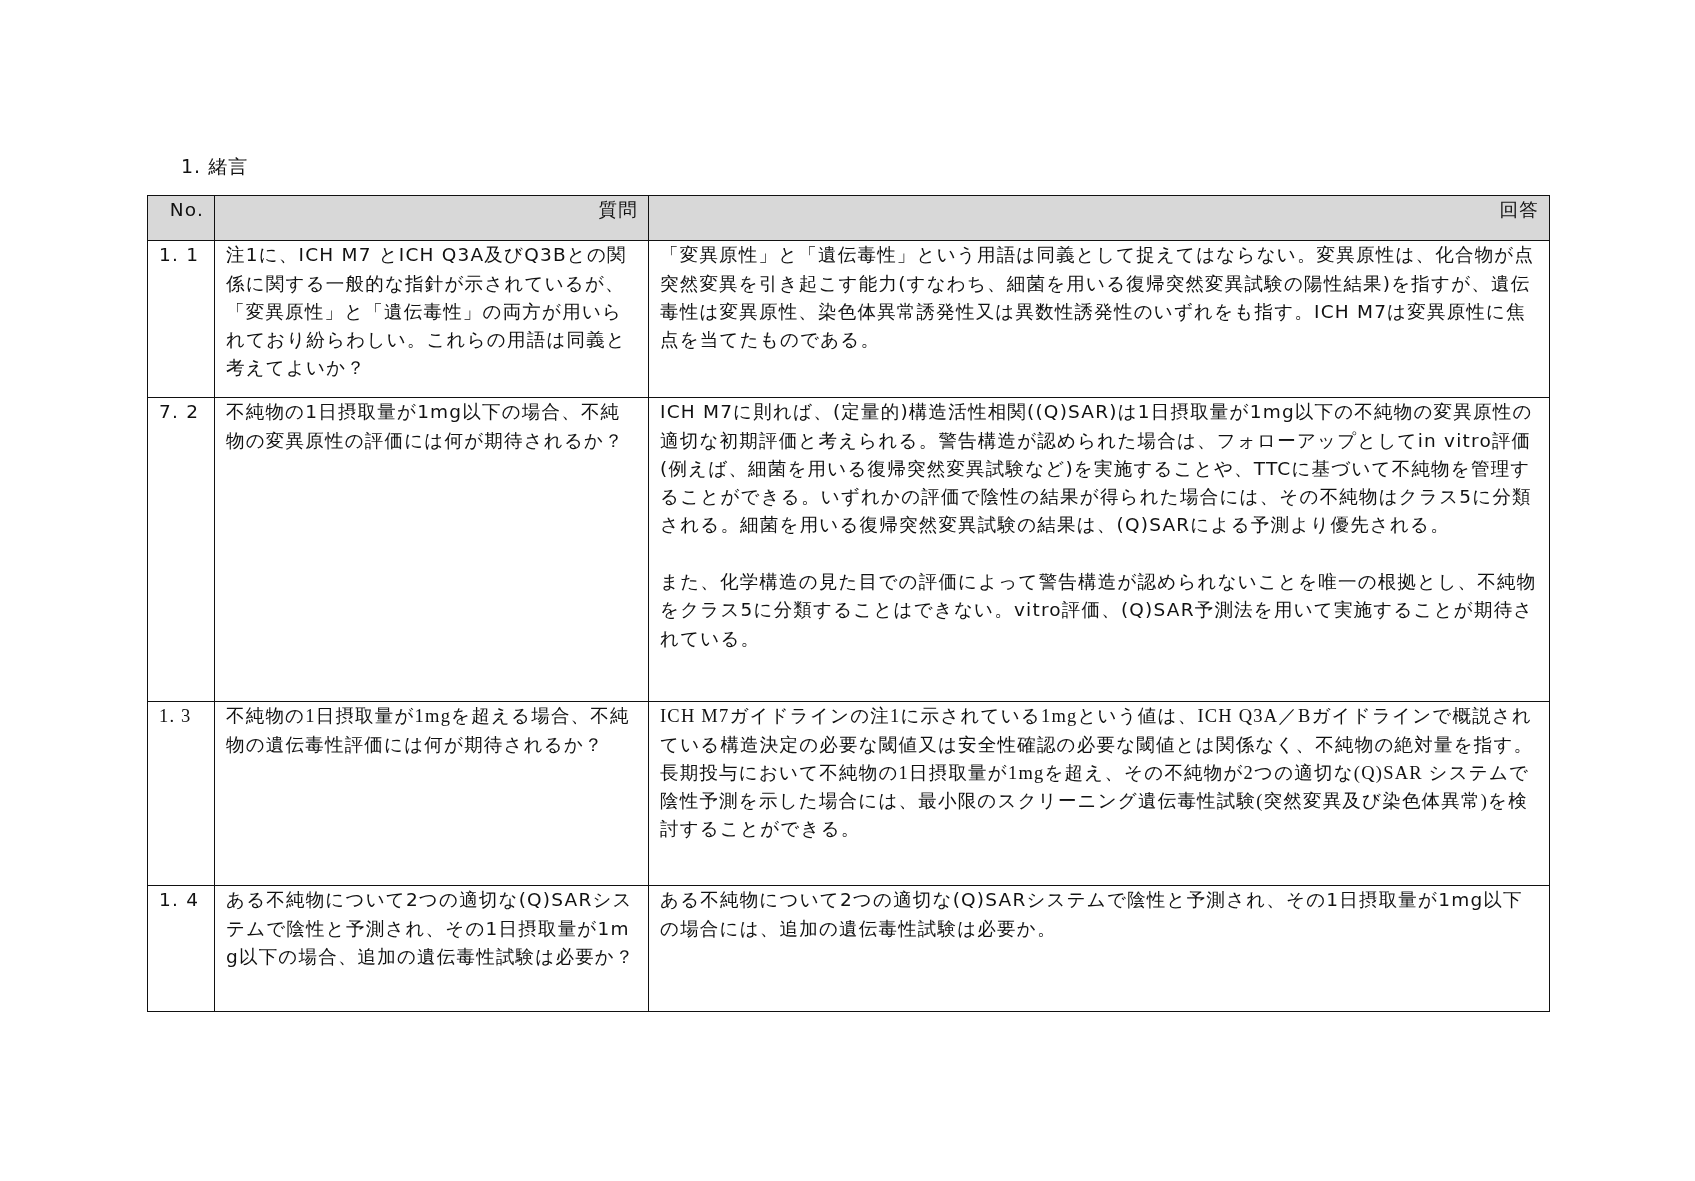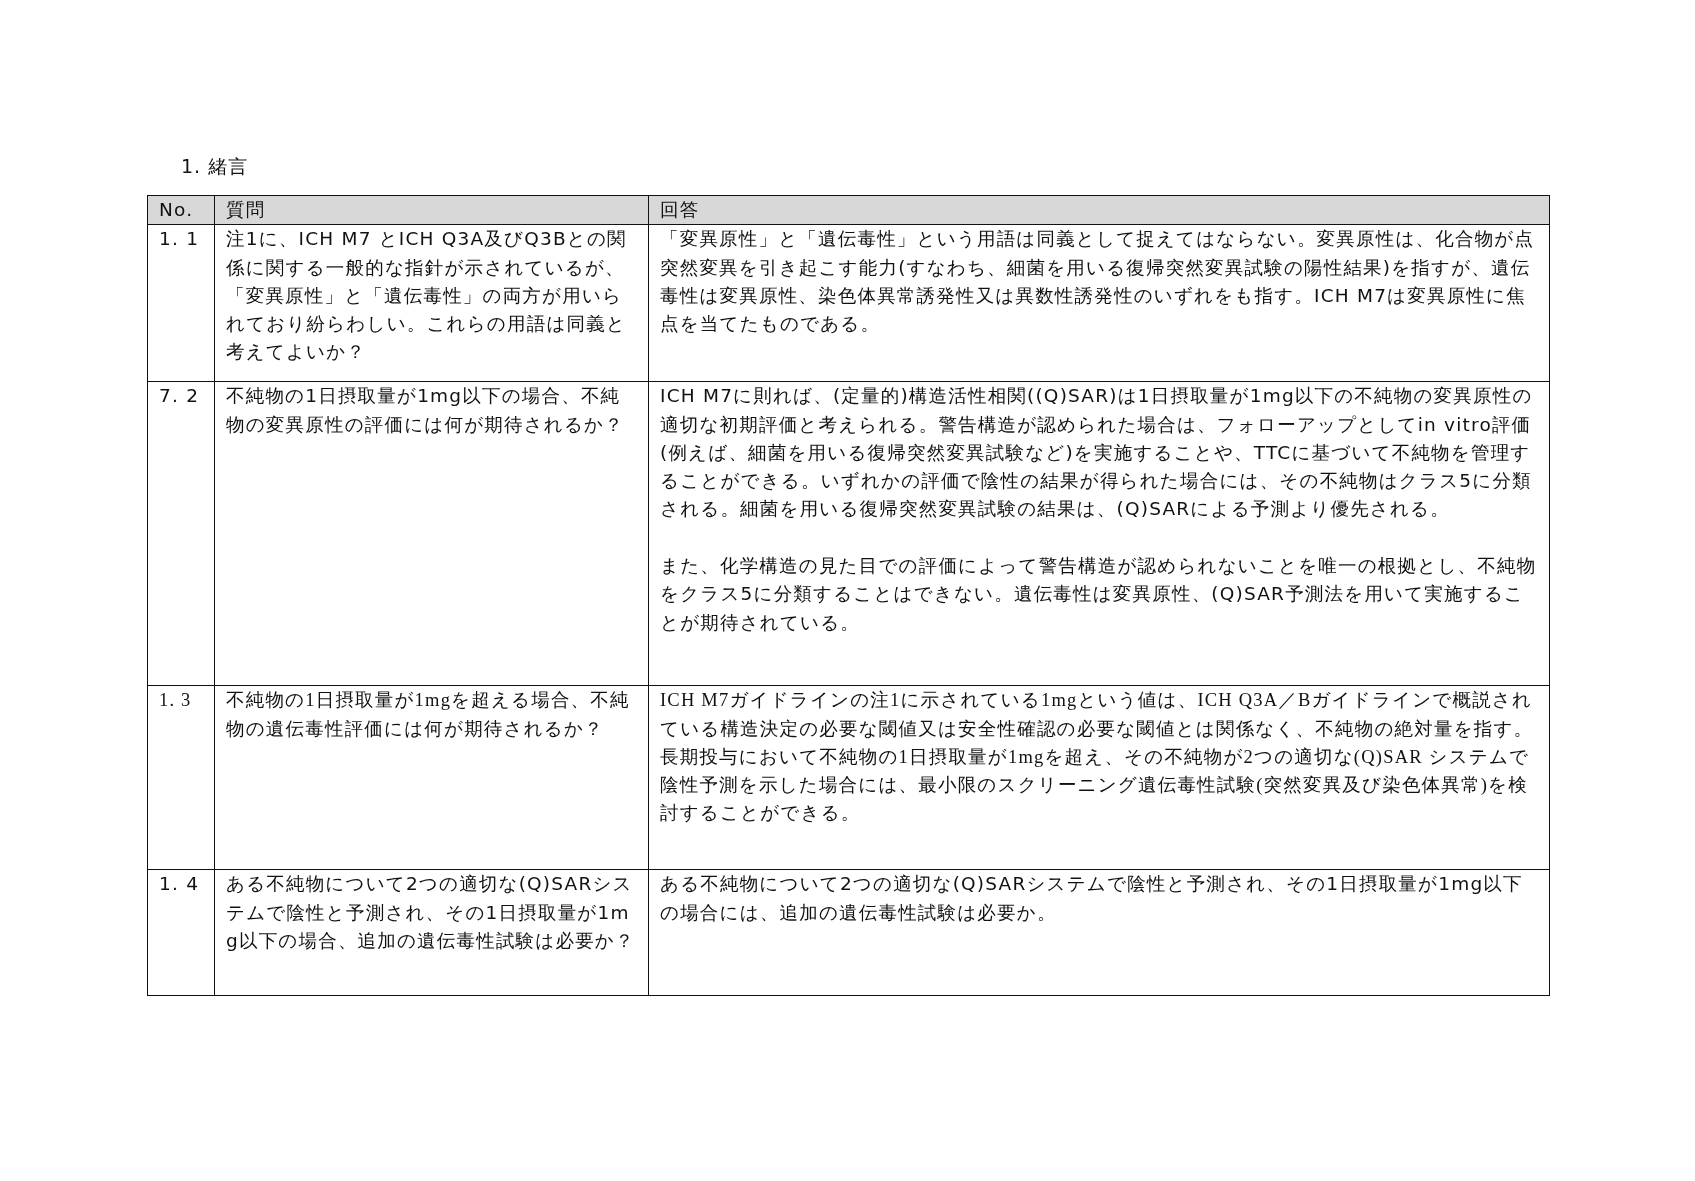--- a/index.html
+++ b/index.html
@@ -25,21 +25,21 @@
     vertical-align: top;
     padding: 0 10px 0 11px;
     text-align: left;
     font-weight: normal;
     letter-spacing: 1.2px;
     word-break: break-all;
   }
   table.qa th {
     background: #d8d8d8;
     height: 28px;
-    padding-top: 0; padding-bottom: 0;
+    padding-top: 0; padding-bottom: 16px; text-align: right;
   }
   col.c-no { width: 67px; }
   col.c-q { width: 434px; }
   col.c-a { width: 901px; }
   td.no { text-align: right; padding-right: 8px; padding-left: 4px; white-space: nowrap; margin-top: 22px; }
   th.no { padding-left: 11px; }
   .para { display: block; white-space: pre-wrap; }
   .gap { display: block; height: 28.3px; }
   tr.r1 td { height: 156px; }
   tr.r2 td { height: 303px; }
@@ -71,21 +71,21 @@
       <td>
         <span class="para">「変異原性」と「遺伝毒性」という用語は同義として捉えてはならない。変異原性は、化合物が点突然変異を引き起こす能力(すなわち、細菌を用いる復帰突然変異試験の陽性結果)を指すが、遺伝毒性は変異原性、染色体異常誘発性又は異数性誘発性のいずれをも指す。ICH M7は変異原性に焦点を当てたものである。</span>
       </td>
     </tr>
     <tr class="r2">
       <td class="no">7. 2</td>
       <td>不純物の1日摂取量が1mg以下の場合、不純物の変異原性の評価には何が期待されるか？</td>
       <td>
         <span class="para">ICH M7に則れば、(定量的)構造活性相関((Q)SAR)は1日摂取量が1mg以下の不純物の変異原性の適切な初期評価と考えられる。警告構造が認められた場合は、フォローアップとしてin vitro評価(例えば、細菌を用いる復帰突然変異試験など)を実施することや、TTCに基づいて不純物を管理することができる。いずれかの評価で陰性の結果が得られた場合には、その不純物はクラス5に分類される。細菌を用いる復帰突然変異試験の結果は、(Q)SARによる予測より優先される。</span>
         <span class="gap"></span>
-        <span class="para">また、化学構造の見た目での評価によって警告構造が認められないことを唯一の根拠とし、不純物をクラス5に分類することはできない。遺伝毒性は変異原性、(Q)SAR予測法を用いて実施することが期待されている。</span>
+        <span class="para">また、化学構造の見た目での評価によって警告構造が認められないことを唯一の根拠とし、不純物をクラス5に分類することはできない。vitro評価、(Q)SAR予測法を用いて実施することが期待されている。</span>
       </td>
     </tr>
     <tr class="r3">
       <td class="no">1. 3</td>
       <td>不純物の1日摂取量が1mgを超える場合、不純物の遺伝毒性評価には何が期待されるか？</td>
       <td>
         <span class="para">ICH M7ガイドラインの注1に示されている1mgという値は、ICH Q3A／Bガイドラインで概説されている構造決定の必要な閾値又は安全性確認の必要な閾値とは関係なく、不純物の絶対量を指す。</span>
         <span class="para">長期投与において不純物の1日摂取量が1mgを超え、その不純物が2つの適切な(Q)SAR システムで陰性予測を示した場合には、最小限のスクリーニング遺伝毒性試験(突然変異及び染色体異常)を検討することができる。</span>
       </td>
     </tr>

